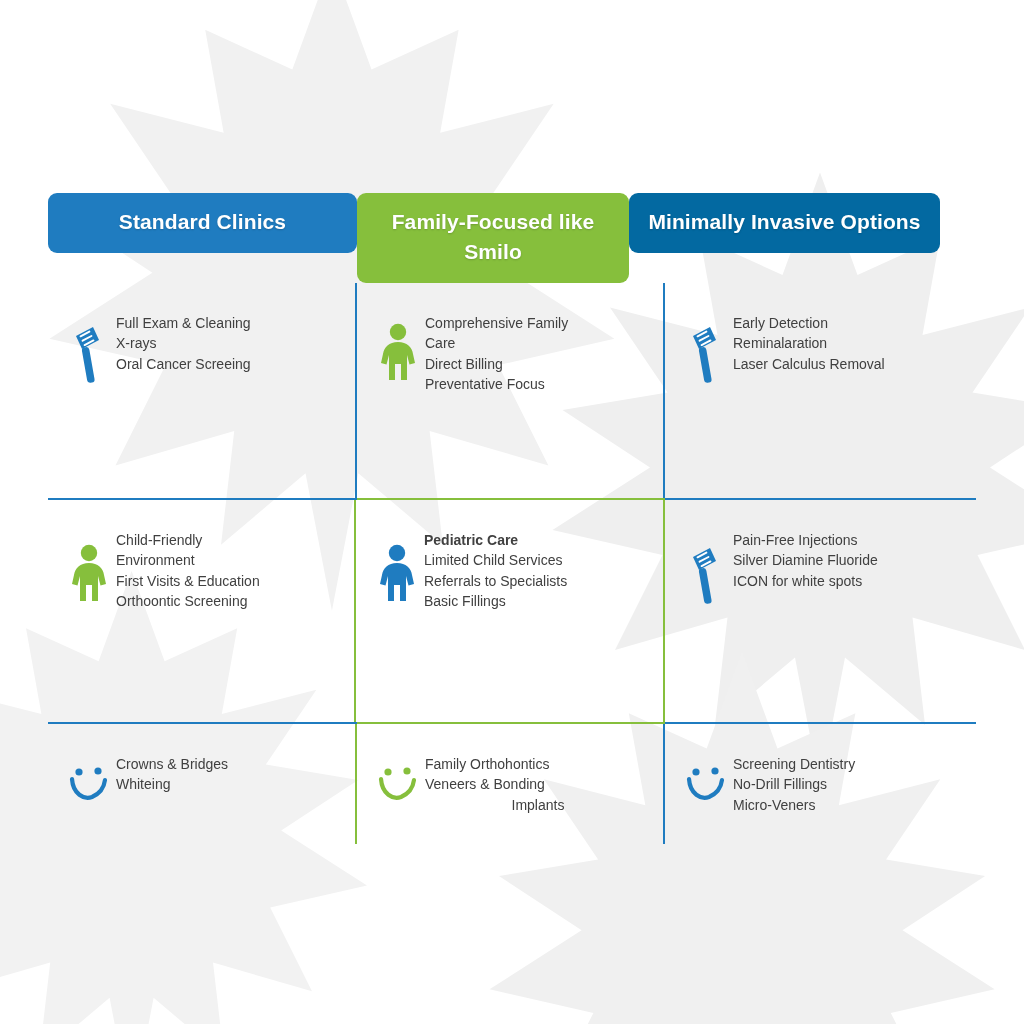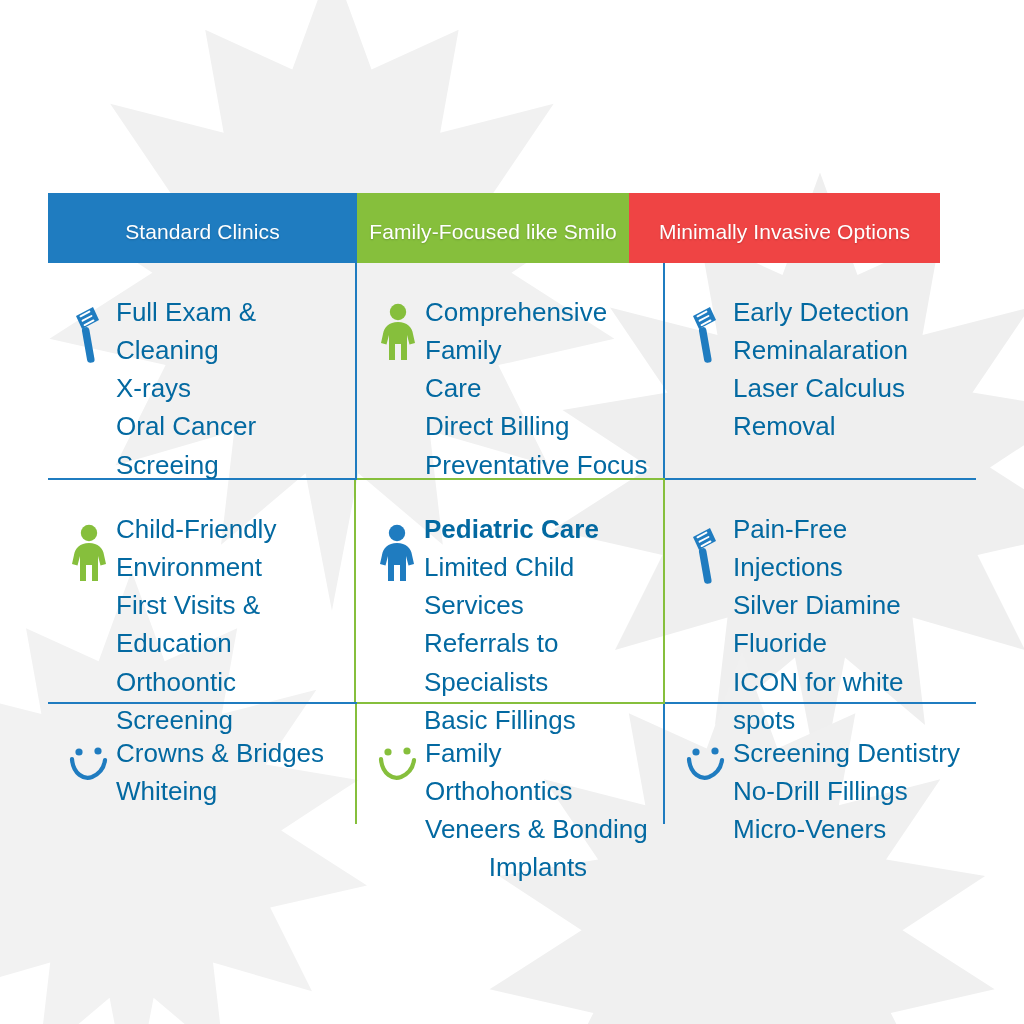--- a/index.html
+++ b/index.html
@@ -26,32 +26,33 @@
     width:928px;
     z-index:2;
   }
 
   .header-row{
     display:flex;
     align-items:flex-start;
   }
   .col-header{
     color:#ffffff;
-    font-weight:normal;
+    font-weight:bold;
     font-size:21px;
     line-height:1.42;
     text-align:center;
-    padding:24px 10px 16px 10px;
+    padding:14px 10px 16px 10px;
     box-sizing:border-box;
     text-shadow:0 1px 2px rgba(0,0,0,.18);
     letter-spacing:.1px;
+    border-radius:9px;
   }
   .col-header.c1{width:309px;background:#1f7cc0;}
   .col-header.c2{width:272px;background:#86bf3c;}
-  .col-header.c3{width:311px;background:#ef4444;}
+  .col-header.c3{width:311px;background:#0369a1;}
 
   .body-rows{position:relative;}
 
   .data-row{
     display:flex;
     align-items:stretch;
   }
   .cell{
     box-sizing:border-box;
     display:flex;
@@ -89,23 +90,23 @@
     min-width:54px;
     display:flex;
     justify-content:center;
     padding-top:16px;
   }
   .row-1 .icon-slot{padding-top:12px;}
   .row-3 .icon-slot{padding-top:14px;}
 
   .lines{
     flex:1;
-    font-size:26px;
+    font-size:14px;
     line-height:1.47;
-    color:#0369a1;
+    color:#404040;
     padding-top:2px;
   }
   .lines .line{white-space:pre-wrap;}
   .lines .line.bold{font-weight:bold;}
   .lines.center .line.centered{text-align:center;}
 
   .r1h{height:215px;}
   .r2h{height:222px;}
   .r3h{height:120px;}
 </style>

